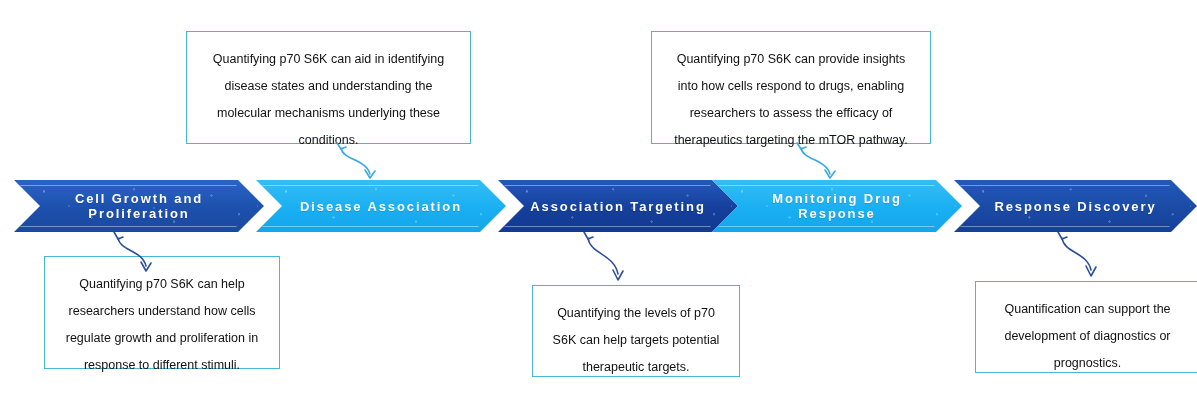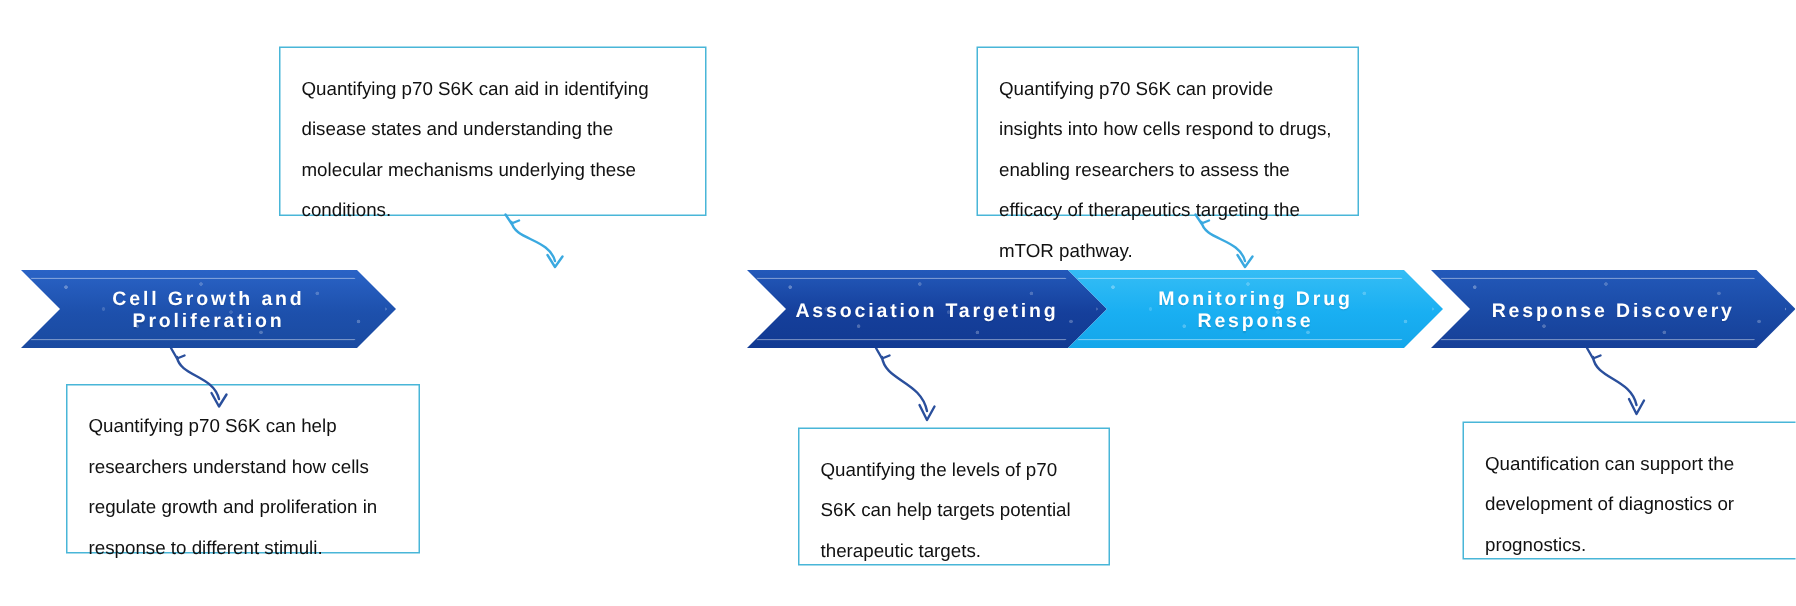--- a/index.html
+++ b/index.html
@@ -79,20 +79,21 @@
     text-shadow: 0 1px 1px rgba(0,0,0,0.12);
   }
 
   
   .callout {
     position: absolute;
     box-sizing: border-box;
     background: #ffffff;
     border: 1px solid #49b6d8;
     padding: 14px 14px 24px 14px;
+    text-align: center;
   }
   .callout p {
     margin: 0;
     color: #111111;
     font-size: 12.5px;
     line-height: 27px;
     font-family: "Liberation Sans", sans-serif;
   }
 
   
@@ -103,21 +104,21 @@
 </style>
 </head>
 <body>
 
 <div id="canvas">
 
   <div class="callout" style="left:186px; top:31px; width:285px; height:113px;">
     <p>Quantifying p70 S6K can aid in identifying disease states and understanding the molecular mechanisms underlying these conditions.</p>
   </div>
 
-  <div class="callout" style="left:651px; top:31px; width:255px; height:113px;">
+  <div class="callout" style="left:651px; top:31px; width:280px; height:113px;">
     <p>Quantifying p70 S6K can provide insights into how cells respond to drugs, enabling researchers to assess the efficacy of therapeutics targeting the mTOR pathway.</p>
   </div>
 
   <div class="callout" style="left:44px; top:256px; width:236px; height:113px;">
     <p>Quantifying p70 S6K can help researchers understand how cells regulate growth and proliferation in response to different stimuli.</p>
   </div>
 
   <div class="callout" style="left:532px; top:285px; width:208px; height:92px;">
     <p>Quantifying the levels of p70 S6K can help targets potential therapeutic targets.</p>
   </div>
@@ -158,20 +159,25 @@
 
   <div class="chev-band">
 
     <div class="chev" style="left:14px; width:250px; background:linear-gradient(180deg,#2a63c6 0%,#1d50ac 55%,#1a4aa0 100%);">
       <span class="sparkle"></span>
       <span class="inner-outline"></span>
       <span class="chev-label">Cell Growth and
 Proliferation</span>
     </div>
 
+    <div class="chev" style="left:256px; width:250px; background:linear-gradient(180deg,#35bdf5 0%,#19aff2 55%,#14a6ea 100%);">
+      <span class="sparkle"></span>
+      <span class="inner-outline"></span>
+      <span class="chev-label">Disease Association</span>
+    </div>
 
     <div class="chev" style="left:498px; width:240px; background:linear-gradient(180deg,#2359ba 0%,#153f9b 55%,#123a92 100%);">
       <span class="sparkle"></span>
       <span class="inner-outline"></span>
       <span class="chev-label">Association Targeting</span>
     </div>
 
     <div class="chev" style="left:712px; width:250px; background:linear-gradient(180deg,#35bdf5 0%,#19aff2 55%,#14a6ea 100%);">
       <span class="sparkle"></span>
       <span class="inner-outline"></span>

